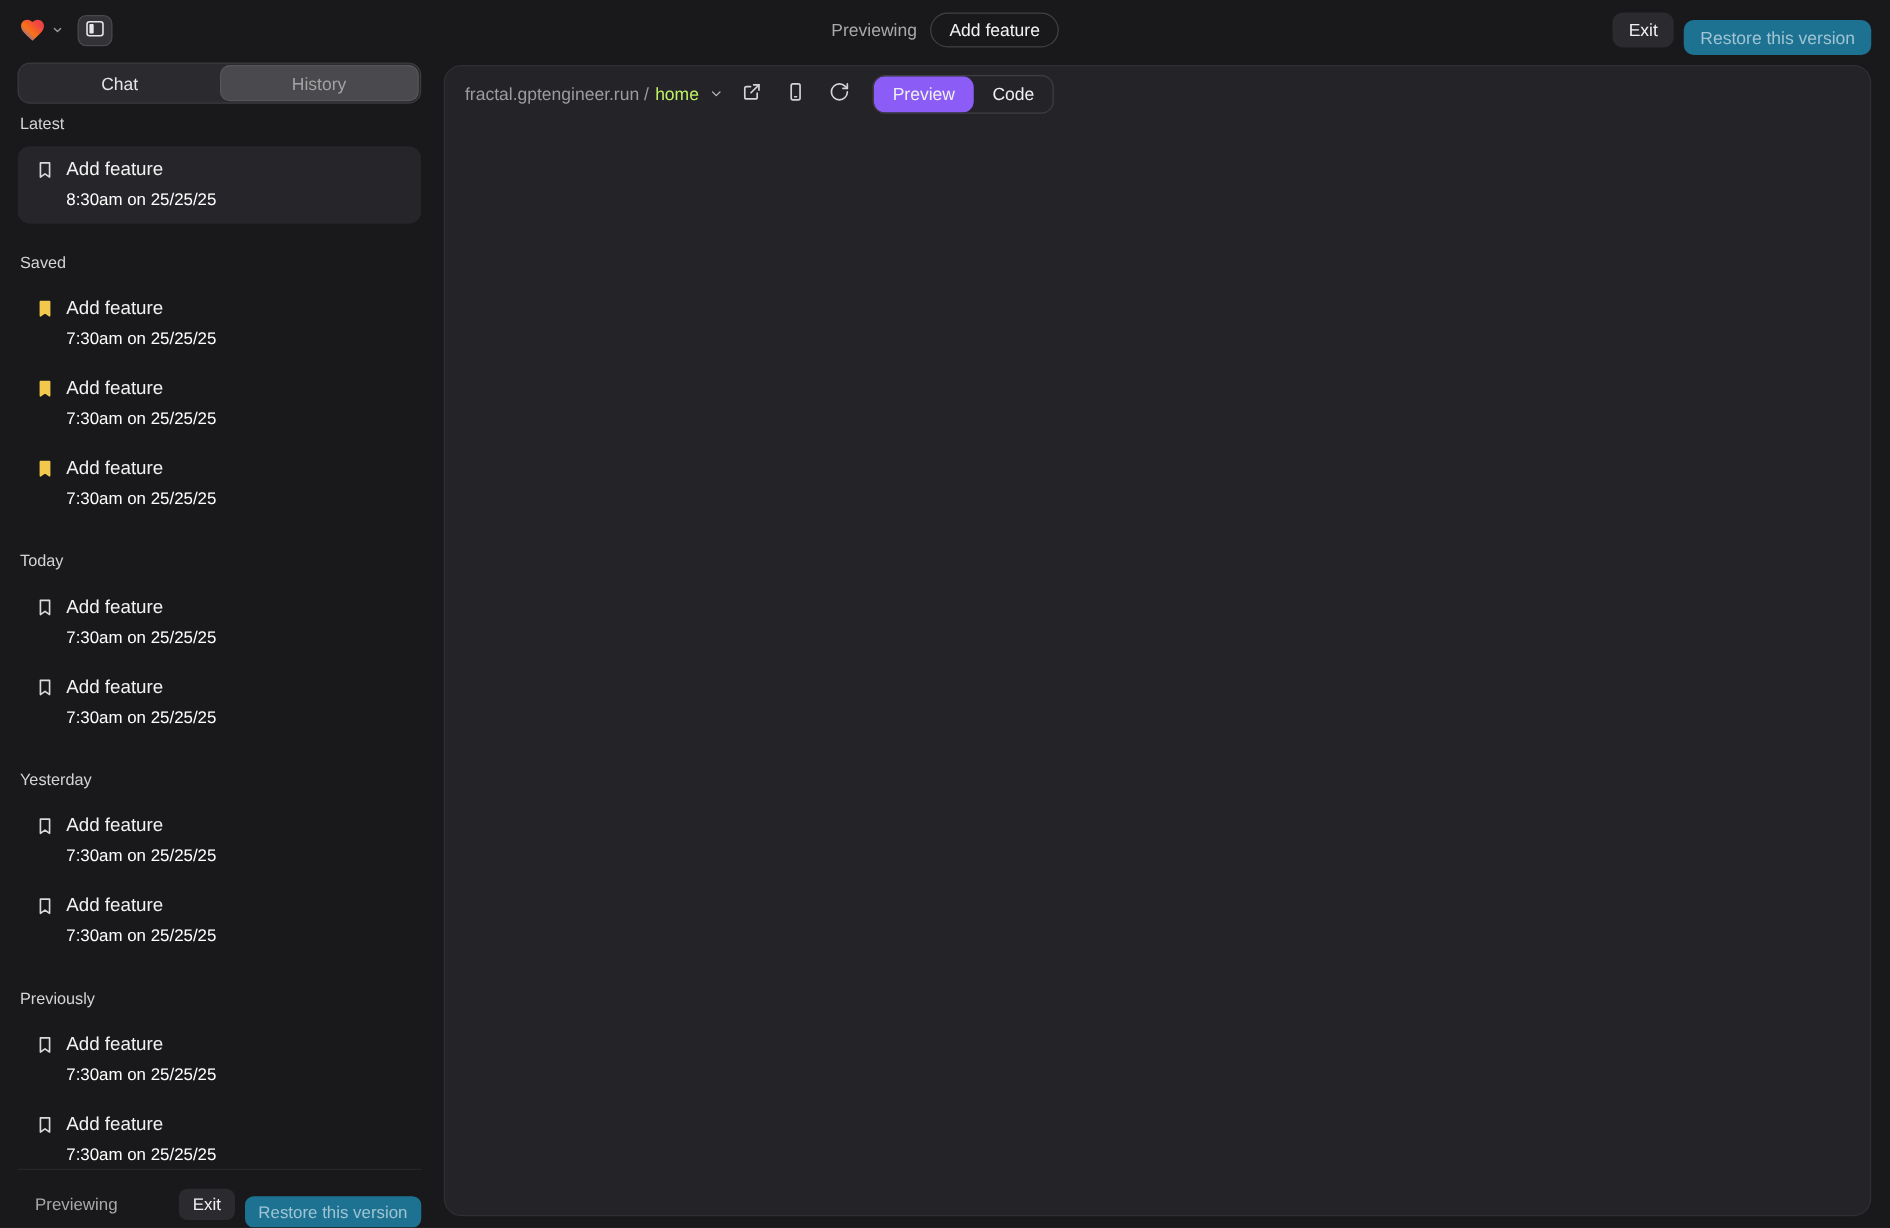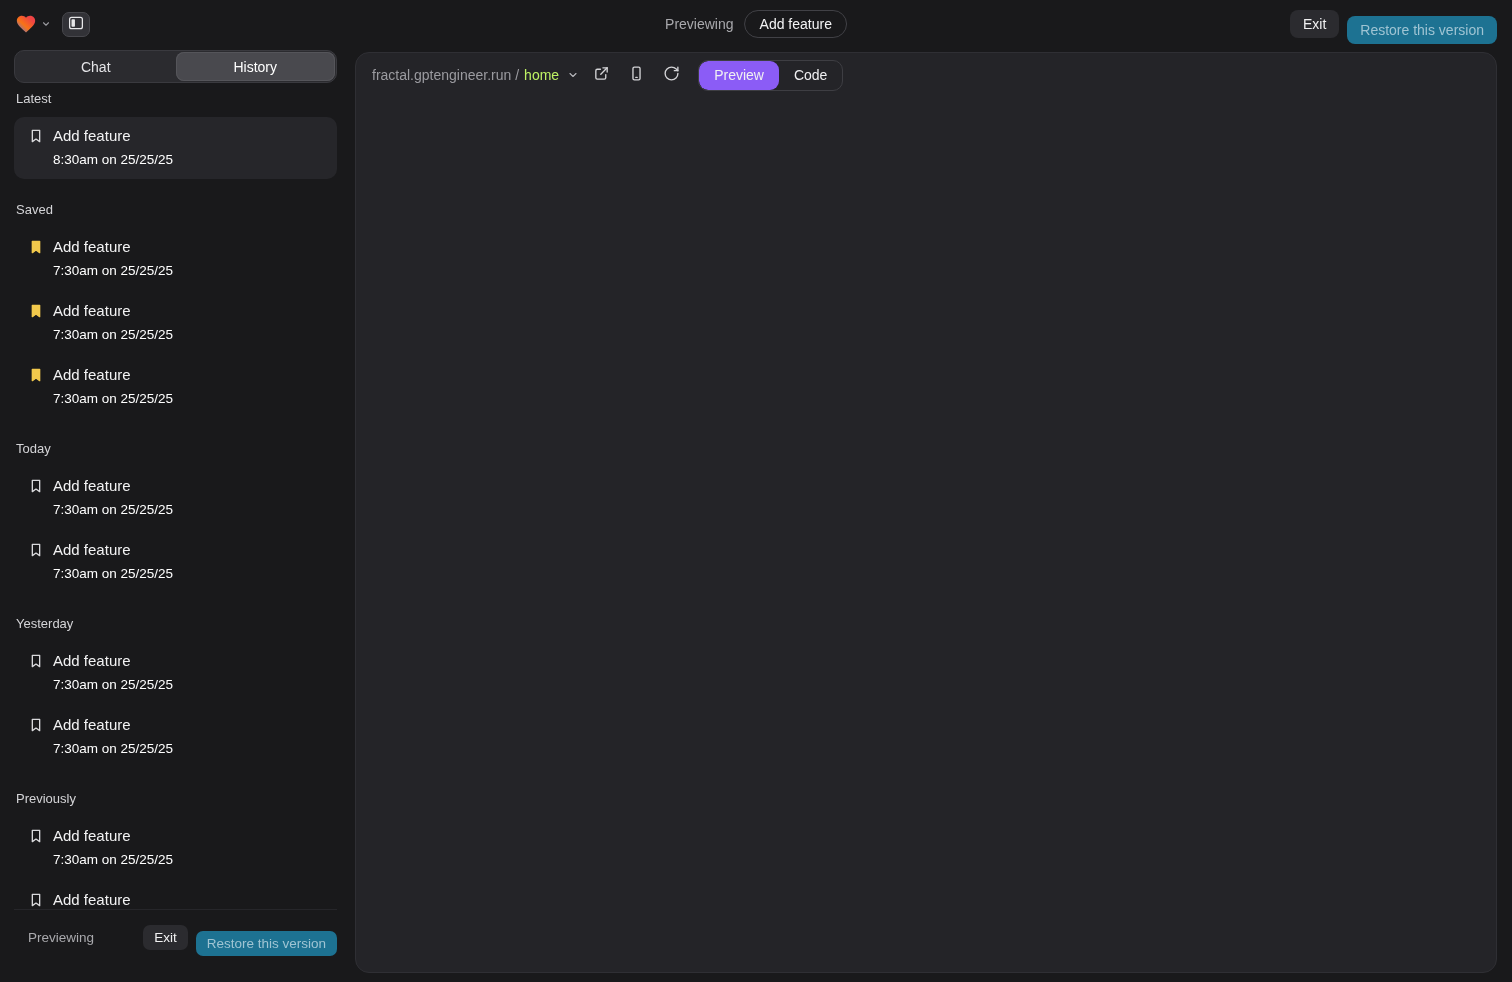--- a/index.html
+++ b/index.html
@@ -25,24 +25,24 @@
   }
   .topbar-center { position: absolute; left: 50%; top: 50%; transform: translate(-50%,-50%); display: flex; align-items: center; gap: 11px; }
   .previewing { color: #a9a9ad; font-size: 14px; }
   .badge-pill { border: 1px solid #414146; border-radius: 999px; padding: 5px 14px; color: #f3f3f4; font-size: 14px; font-weight: 500; }
   .topbar-right { margin-left: auto; display: flex; gap: 8px; align-items: center; }
   .btn { border: none; border-radius: 8px; font-size: 14px; font-weight: 500; padding: 7px 13px; font-family: inherit; cursor: pointer; line-height: 1; }
   .btn-dark { background: #2b2b2f; color: #f1f1f2; }
   .btn-teal { background: #1d7292; color: #9fc4d3; margin-top: 12px; }
 
   
-  .sidebar { position: absolute; left: 14px; top: 50px; width: 323px; bottom: 26px; display: flex; flex-direction: column; }
+  .sidebar { position: absolute; left: 14px; top: 50px; width: 323px; bottom: 0; display: flex; flex-direction: column; }
   .tabs { display: flex; background: #2b2b2f; border: 1px solid #3a3a3f; border-radius: 10px; padding: 1px; height: 33px; flex: none; }
   .tab { flex: 1; display: flex; align-items: center; justify-content: center; font-size: 14px; color: #e4e4e7; border-radius: 8px; cursor: pointer; }
-  .tab.active { background: #49494e; color: #ffffff; box-shadow: inset 0 0 0 1px #55555a; }
+  .tab.active { background: #49494e; color: #a3a3a3; box-shadow: inset 0 0 0 1px #55555a; }
 
   .list { flex: 1; overflow: hidden; padding-top: 8px; }
   .section-label { font-size: 13px; color: #d4d4d7; margin: 23px 4px 11px 2px; }
   .section:first-child .section-label { margin-top: 0; }
 
   .item { display: flex; gap: 9px; padding: 9px 12px 10px 14px; border-radius: 10px; margin-bottom: 2px; align-items: flex-start; cursor: pointer; }
   .item.selected { background: #26262a; }
   .bm { margin-top: 2px; display: flex; flex: none; }
   .item-title { font-size: 15px; font-weight: 500; color: #f2f2f3; line-height: 20px; }
   .item-sub { font-size: 13.5px; color: #ffffff; margin-top: 5px; line-height: 18px; }

